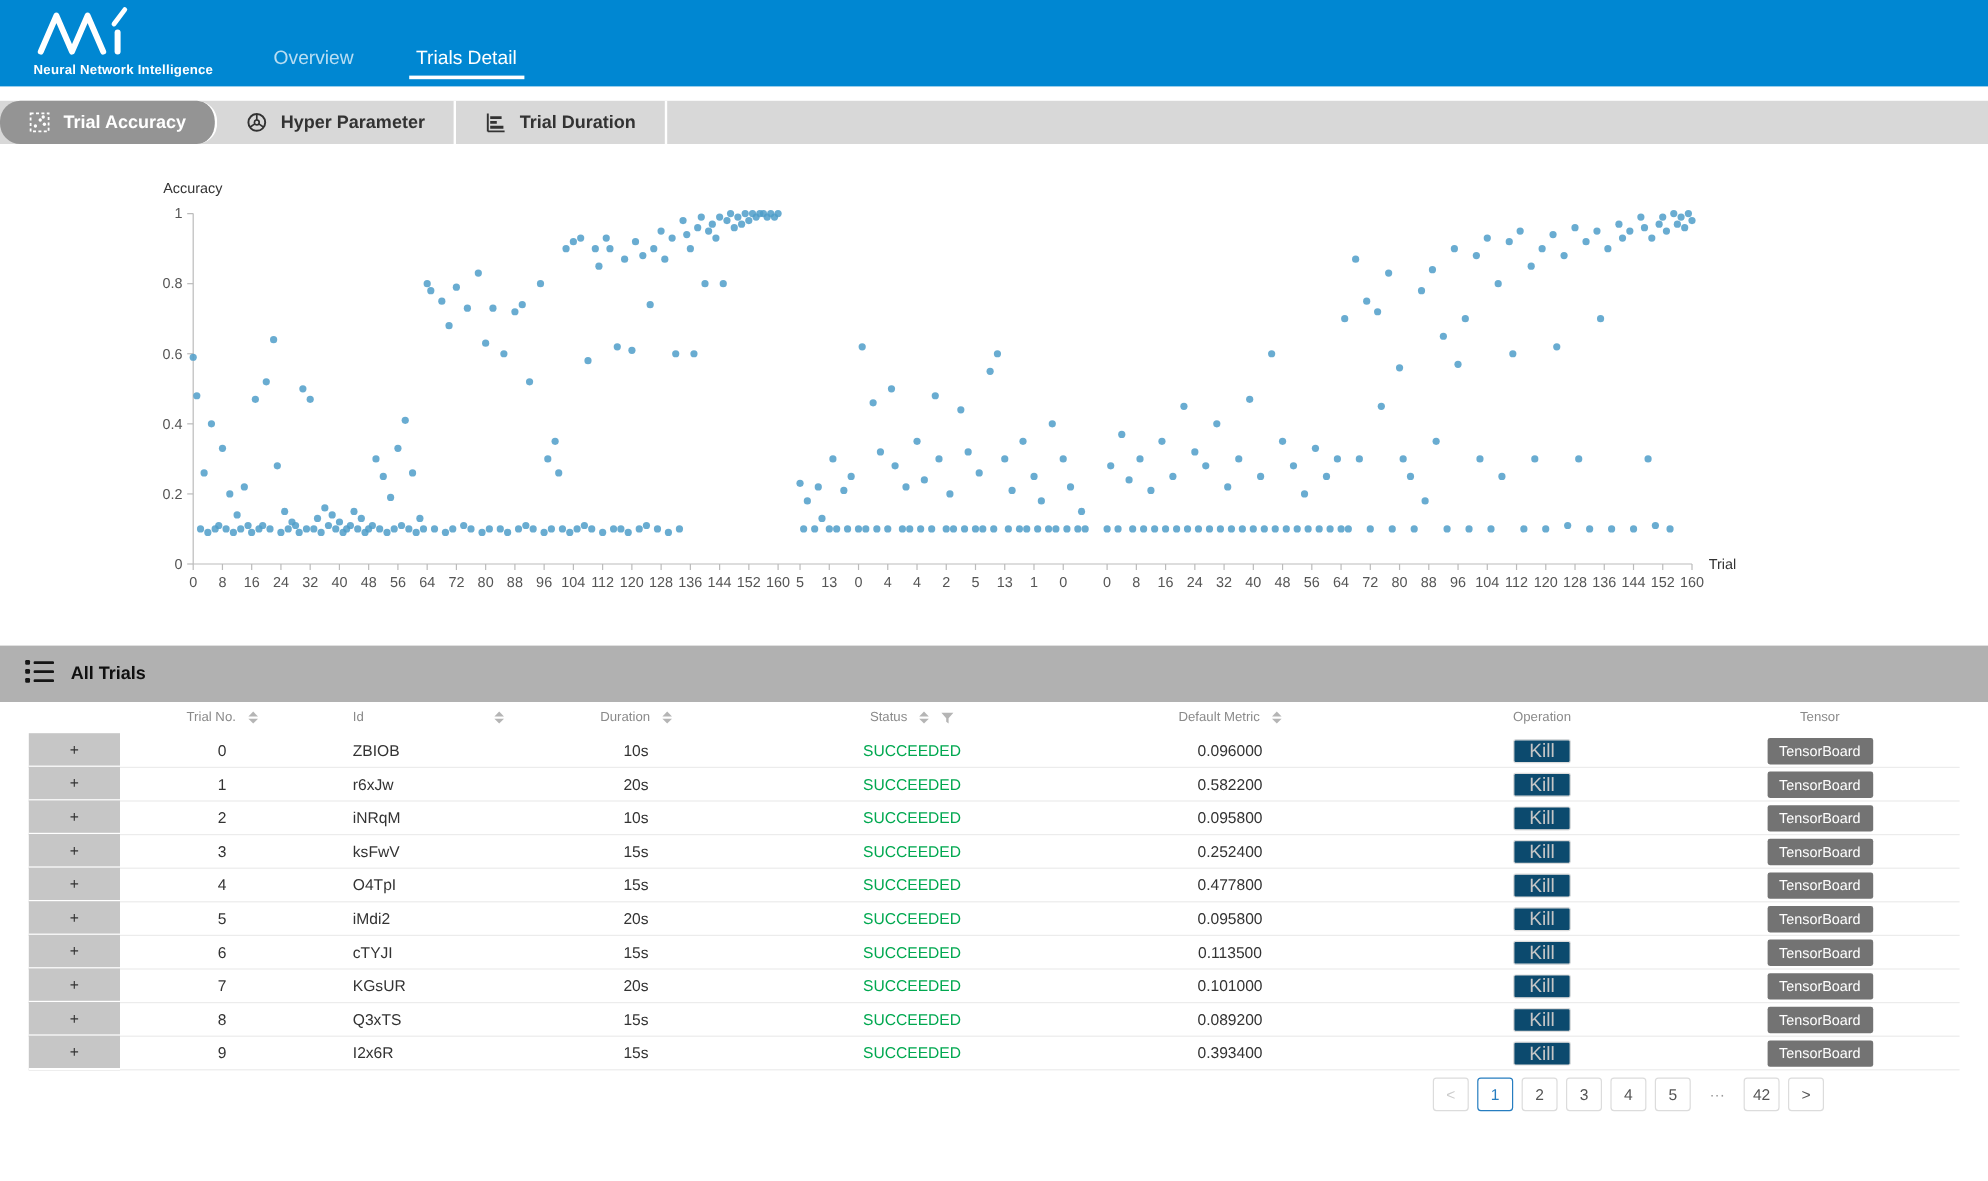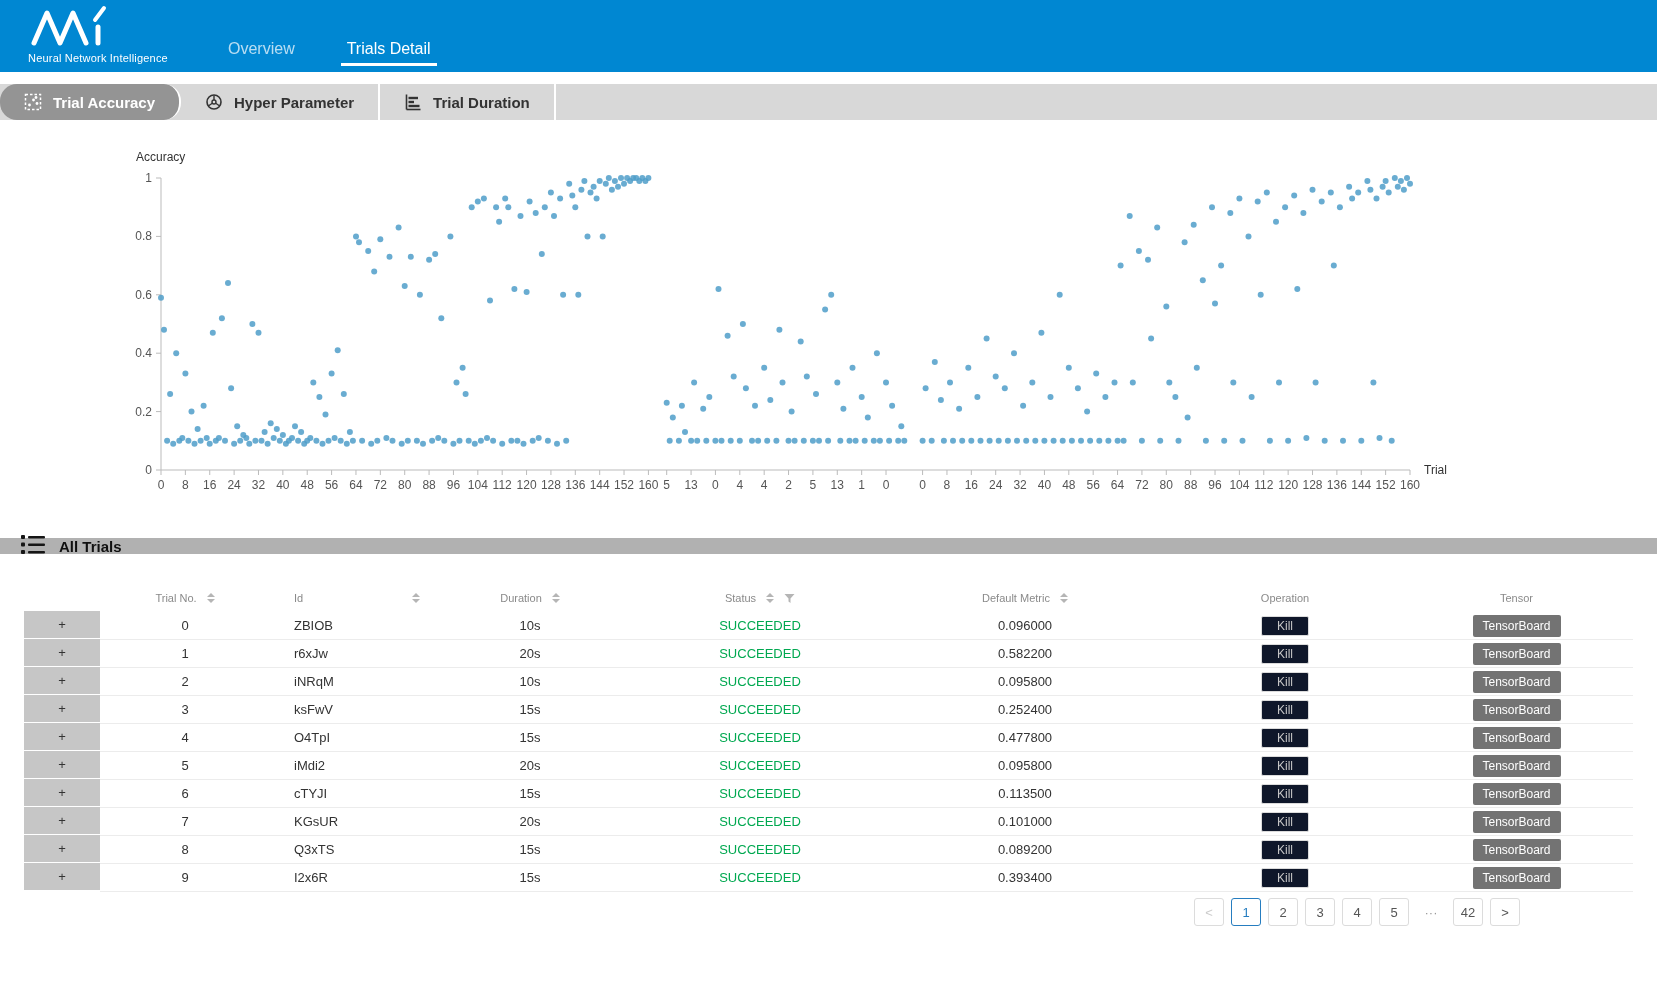--- a/index.html
+++ b/index.html
@@ -1,51 +1,51 @@
 <!DOCTYPE html>
 <html><head>
 <meta charset="utf-8">
 <style>
   html,body{margin:0;padding:0;background:#fff;}
   .app{position:relative;width:1657px;height:984px;background:#fff;font-family:"Liberation Sans",sans-serif;overflow:hidden;}
 
   
   .navbar{position:absolute;top:0;left:0;width:100%;height:72px;background:#0087d2;}
   .logo{position:absolute;left:28px;top:5px;}
-  .logo-sub{font-size:11px;color:#fff;margin-top:1px;white-space:nowrap;letter-spacing:.2px;}
+  .logo-sub{font-size:11px;color:#fff;margin-top:1px;white-space:nowrap;letter-spacing:.2px;font-weight:bold;}
   .nav-tabs{position:absolute;left:222px;top:0;height:72px;display:flex;align-items:flex-end;gap:40px;}
   .nav-tab{position:relative;font-size:16px;color:rgba(255,255,255,.72);cursor:pointer;padding:14px 6px;}
   .nav-tab.active{color:#fff;}
   .nav-tab.active::after{content:"";position:absolute;left:0;right:0;bottom:6px;height:3px;background:#fff;}
 
   
   .subtabs{position:absolute;top:84px;left:0;width:100%;height:36px;background:#d8d8d8;display:flex;}
   .subtab{display:flex;align-items:center;gap:11px;padding:0 24px;font-size:15px;font-weight:bold;color:#333;border-right:2px solid #fff;cursor:pointer;}
   .subtab.active{background:#949494;color:#fff;border-radius:17px;}
   .subtab svg{display:block;}
 
   
   .chart-wrap{position:absolute;top:130px;left:0;width:1657px;height:400px;}
   #chart{width:100%;height:100%;display:block;}
 
   
-  .alltrials{position:absolute;top:538px;left:0;width:100%;height:16px;background:#b1b1b1;display:flex;align-items:center;padding-left:20px;box-sizing:border-box;}
+  .alltrials{position:absolute;top:538px;left:0;width:100%;height:47px;background:#b1b1b1;display:flex;align-items:center;padding-left:20px;box-sizing:border-box;}
   .alltrials-title{font-size:15px;font-weight:bold;color:#101010;margin-left:13px;}
 
   
   .table{position:absolute;top:584px;left:24px;width:1609px;}
   .thead,.trow{display:grid;grid-template-columns:76px 170px 150px 220px 240px 290px 230px 233px;align-items:center;}
   .thead{height:28px;color:#8a8a8a;font-size:11px;}
   .trow{height:27px;border-bottom:1px solid #ececec;font-size:13px;color:#333;}
   .cell,.hcell{display:flex;justify-content:center;align-items:center;height:100%;gap:10px;}
   .c-id{justify-content:flex-start;padding-left:24px;box-sizing:border-box;}
   .h-id{justify-content:space-between;padding-left:24px;box-sizing:border-box;gap:40px;}
   .expand-cell{background:#c6c6c6;border-bottom:2px solid #fff;color:#333;cursor:pointer;font-size:13px;}
   .c-status{color:#00a850;}
-  .kill-btn{width:48px;height:20px;border:1px solid #dcdcdc;background:#0f172a;color:#c6c6c6;font-size:12px;border-radius:2px;cursor:not-allowed;font-family:inherit;}
+  .kill-btn{width:48px;height:20px;border:1px solid #dcdcdc;background:#0c4a6e;color:#c6c6c6;font-size:16px;border-radius:2px;cursor:not-allowed;font-family:inherit;}
   .tb-btn{width:88px;height:22px;border:none;background:#737373;color:#fff;font-size:12px;border-radius:2px;cursor:pointer;font-family:inherit;}
   .sort-icon{display:inline-flex;flex-direction:column;align-items:center;cursor:pointer;}
   .sort-icon i{display:block;width:0;height:0;border-left:4px solid transparent;border-right:4px solid transparent;}
   .s-up{border-bottom:4px solid #b5b5b5;margin-bottom:2px;}
   .s-down{border-top:4px solid #b5b5b5;}
   .filter-icon{display:inline-flex;cursor:pointer;}
 
   
   .pagination{position:absolute;top:898px;right:137px;display:flex;gap:7px;align-items:center;}
   .page-btn{min-width:30px;height:28px;padding:0 6px;box-sizing:border-box;border:1px solid #dcdcdc;background:#fff;color:#555;font-size:13px;border-radius:3px;display:flex;align-items:center;justify-content:center;cursor:pointer;}

